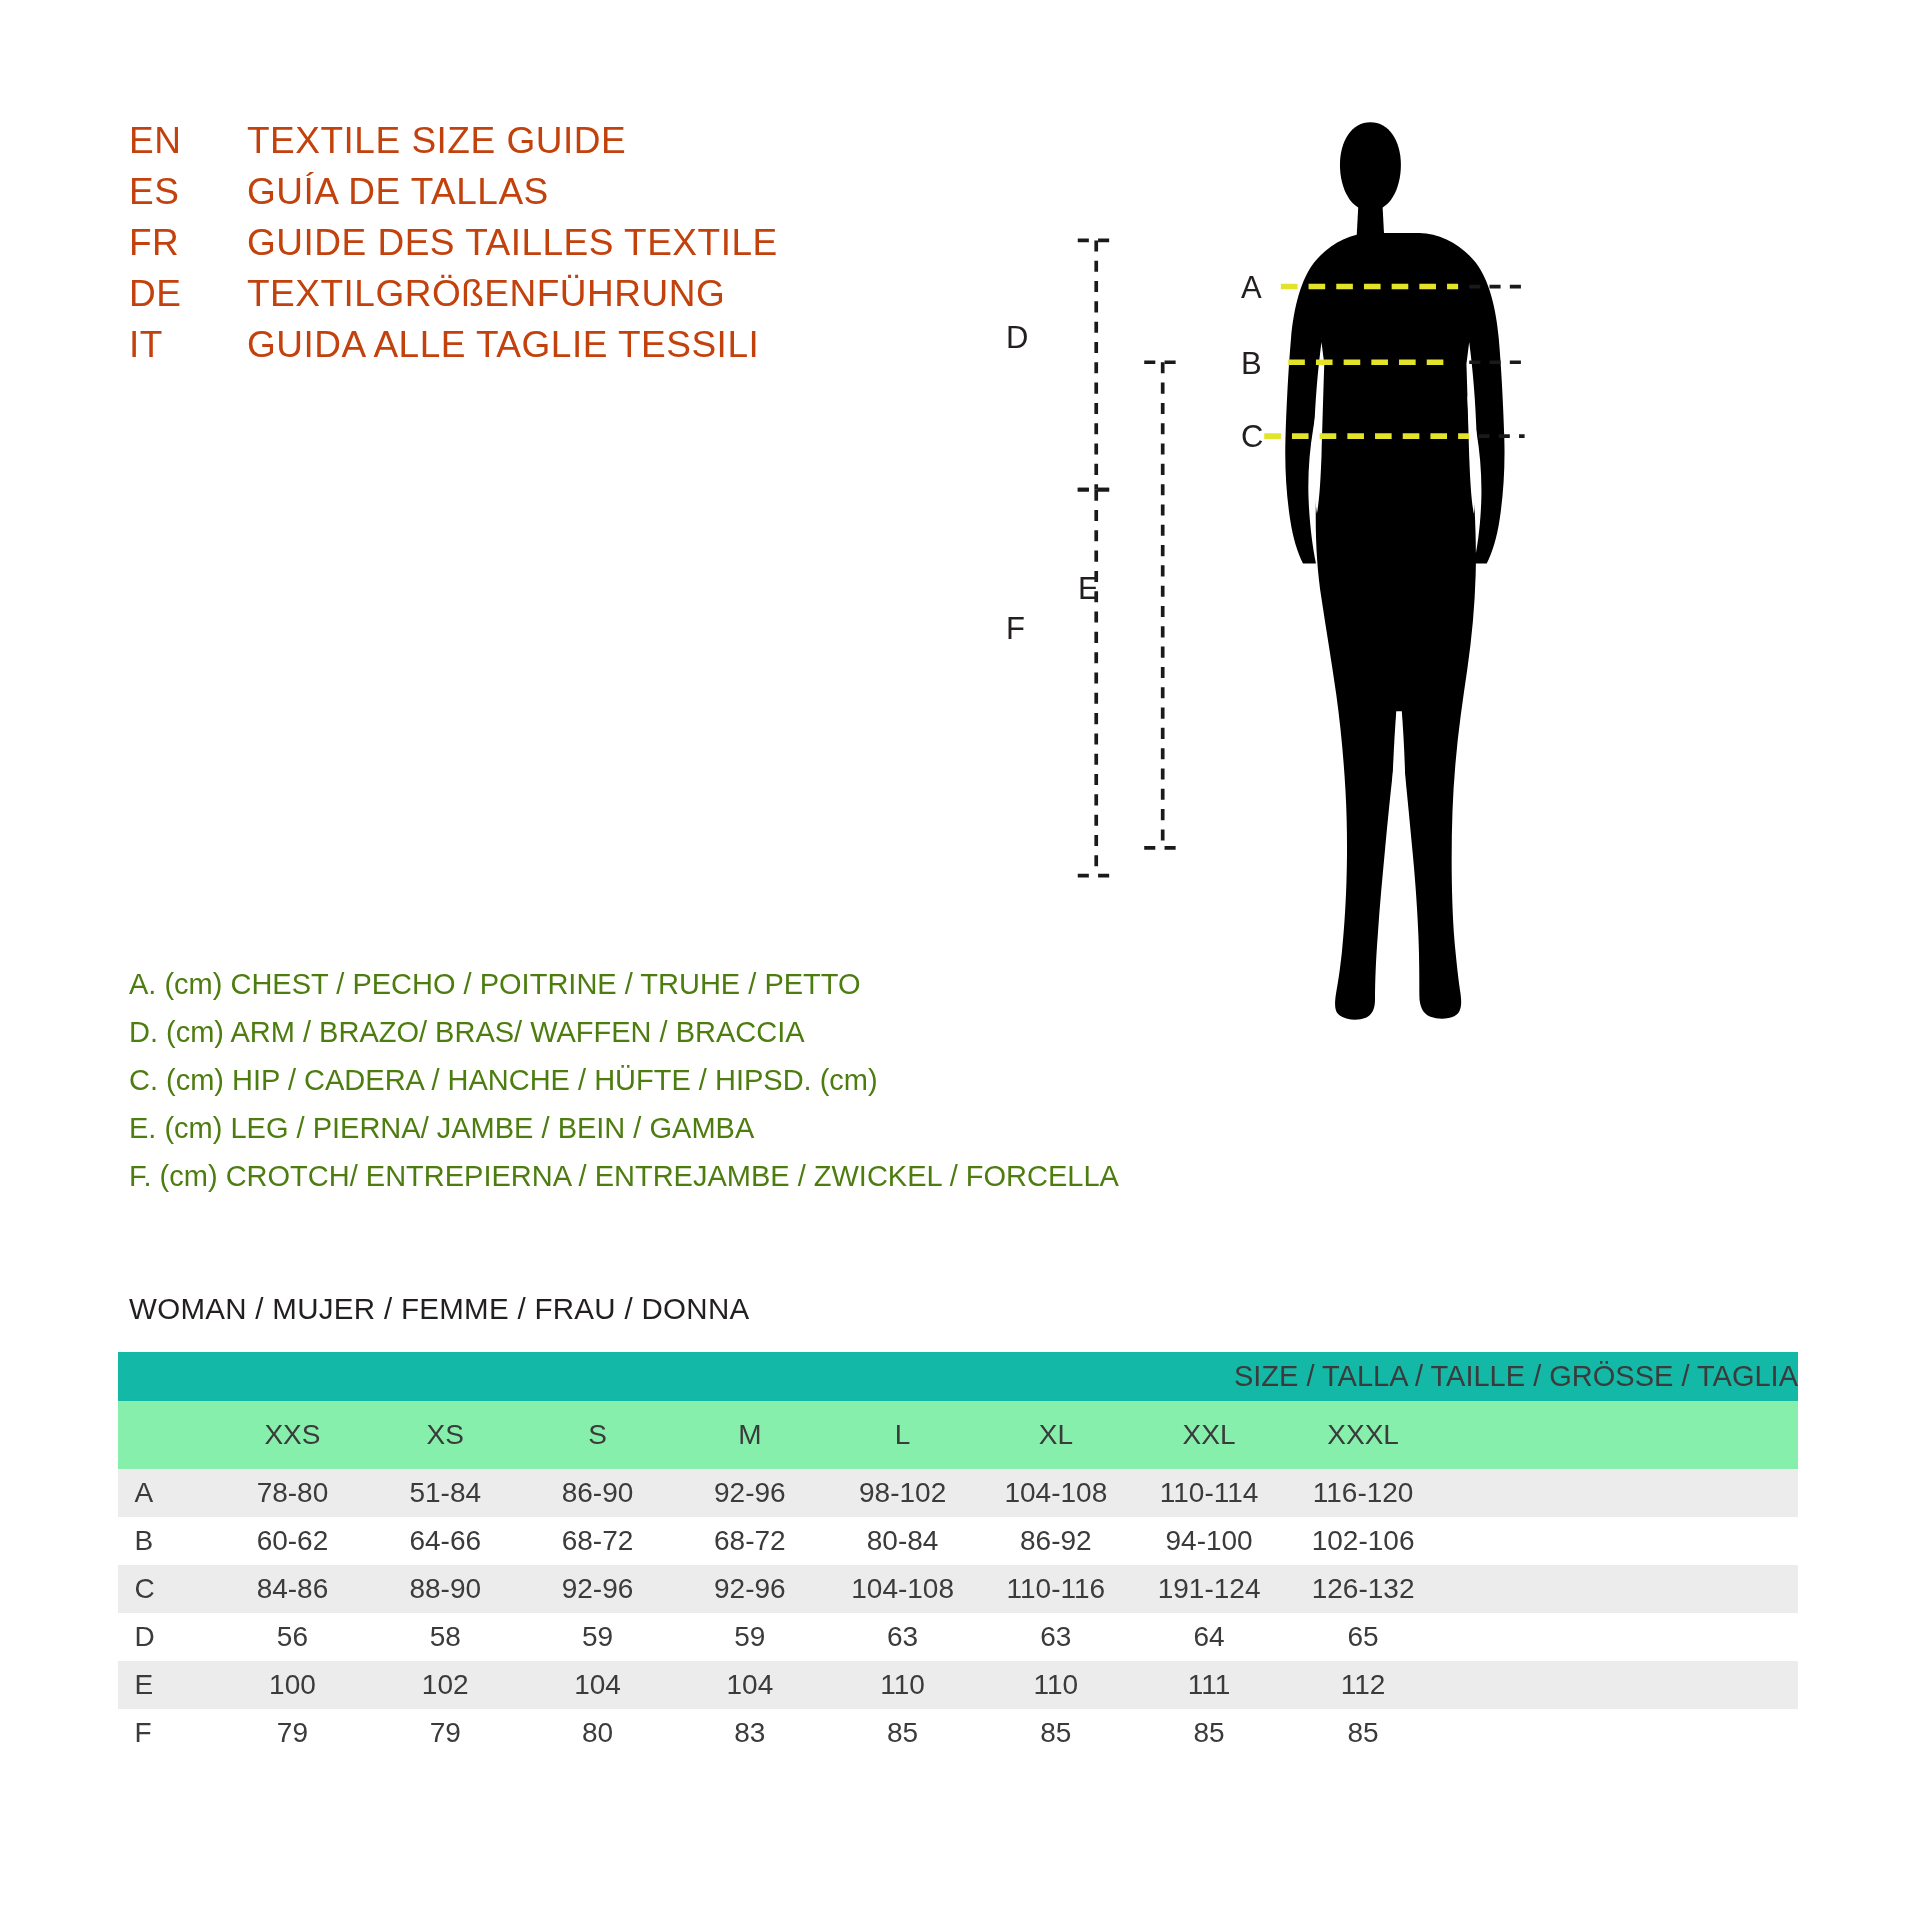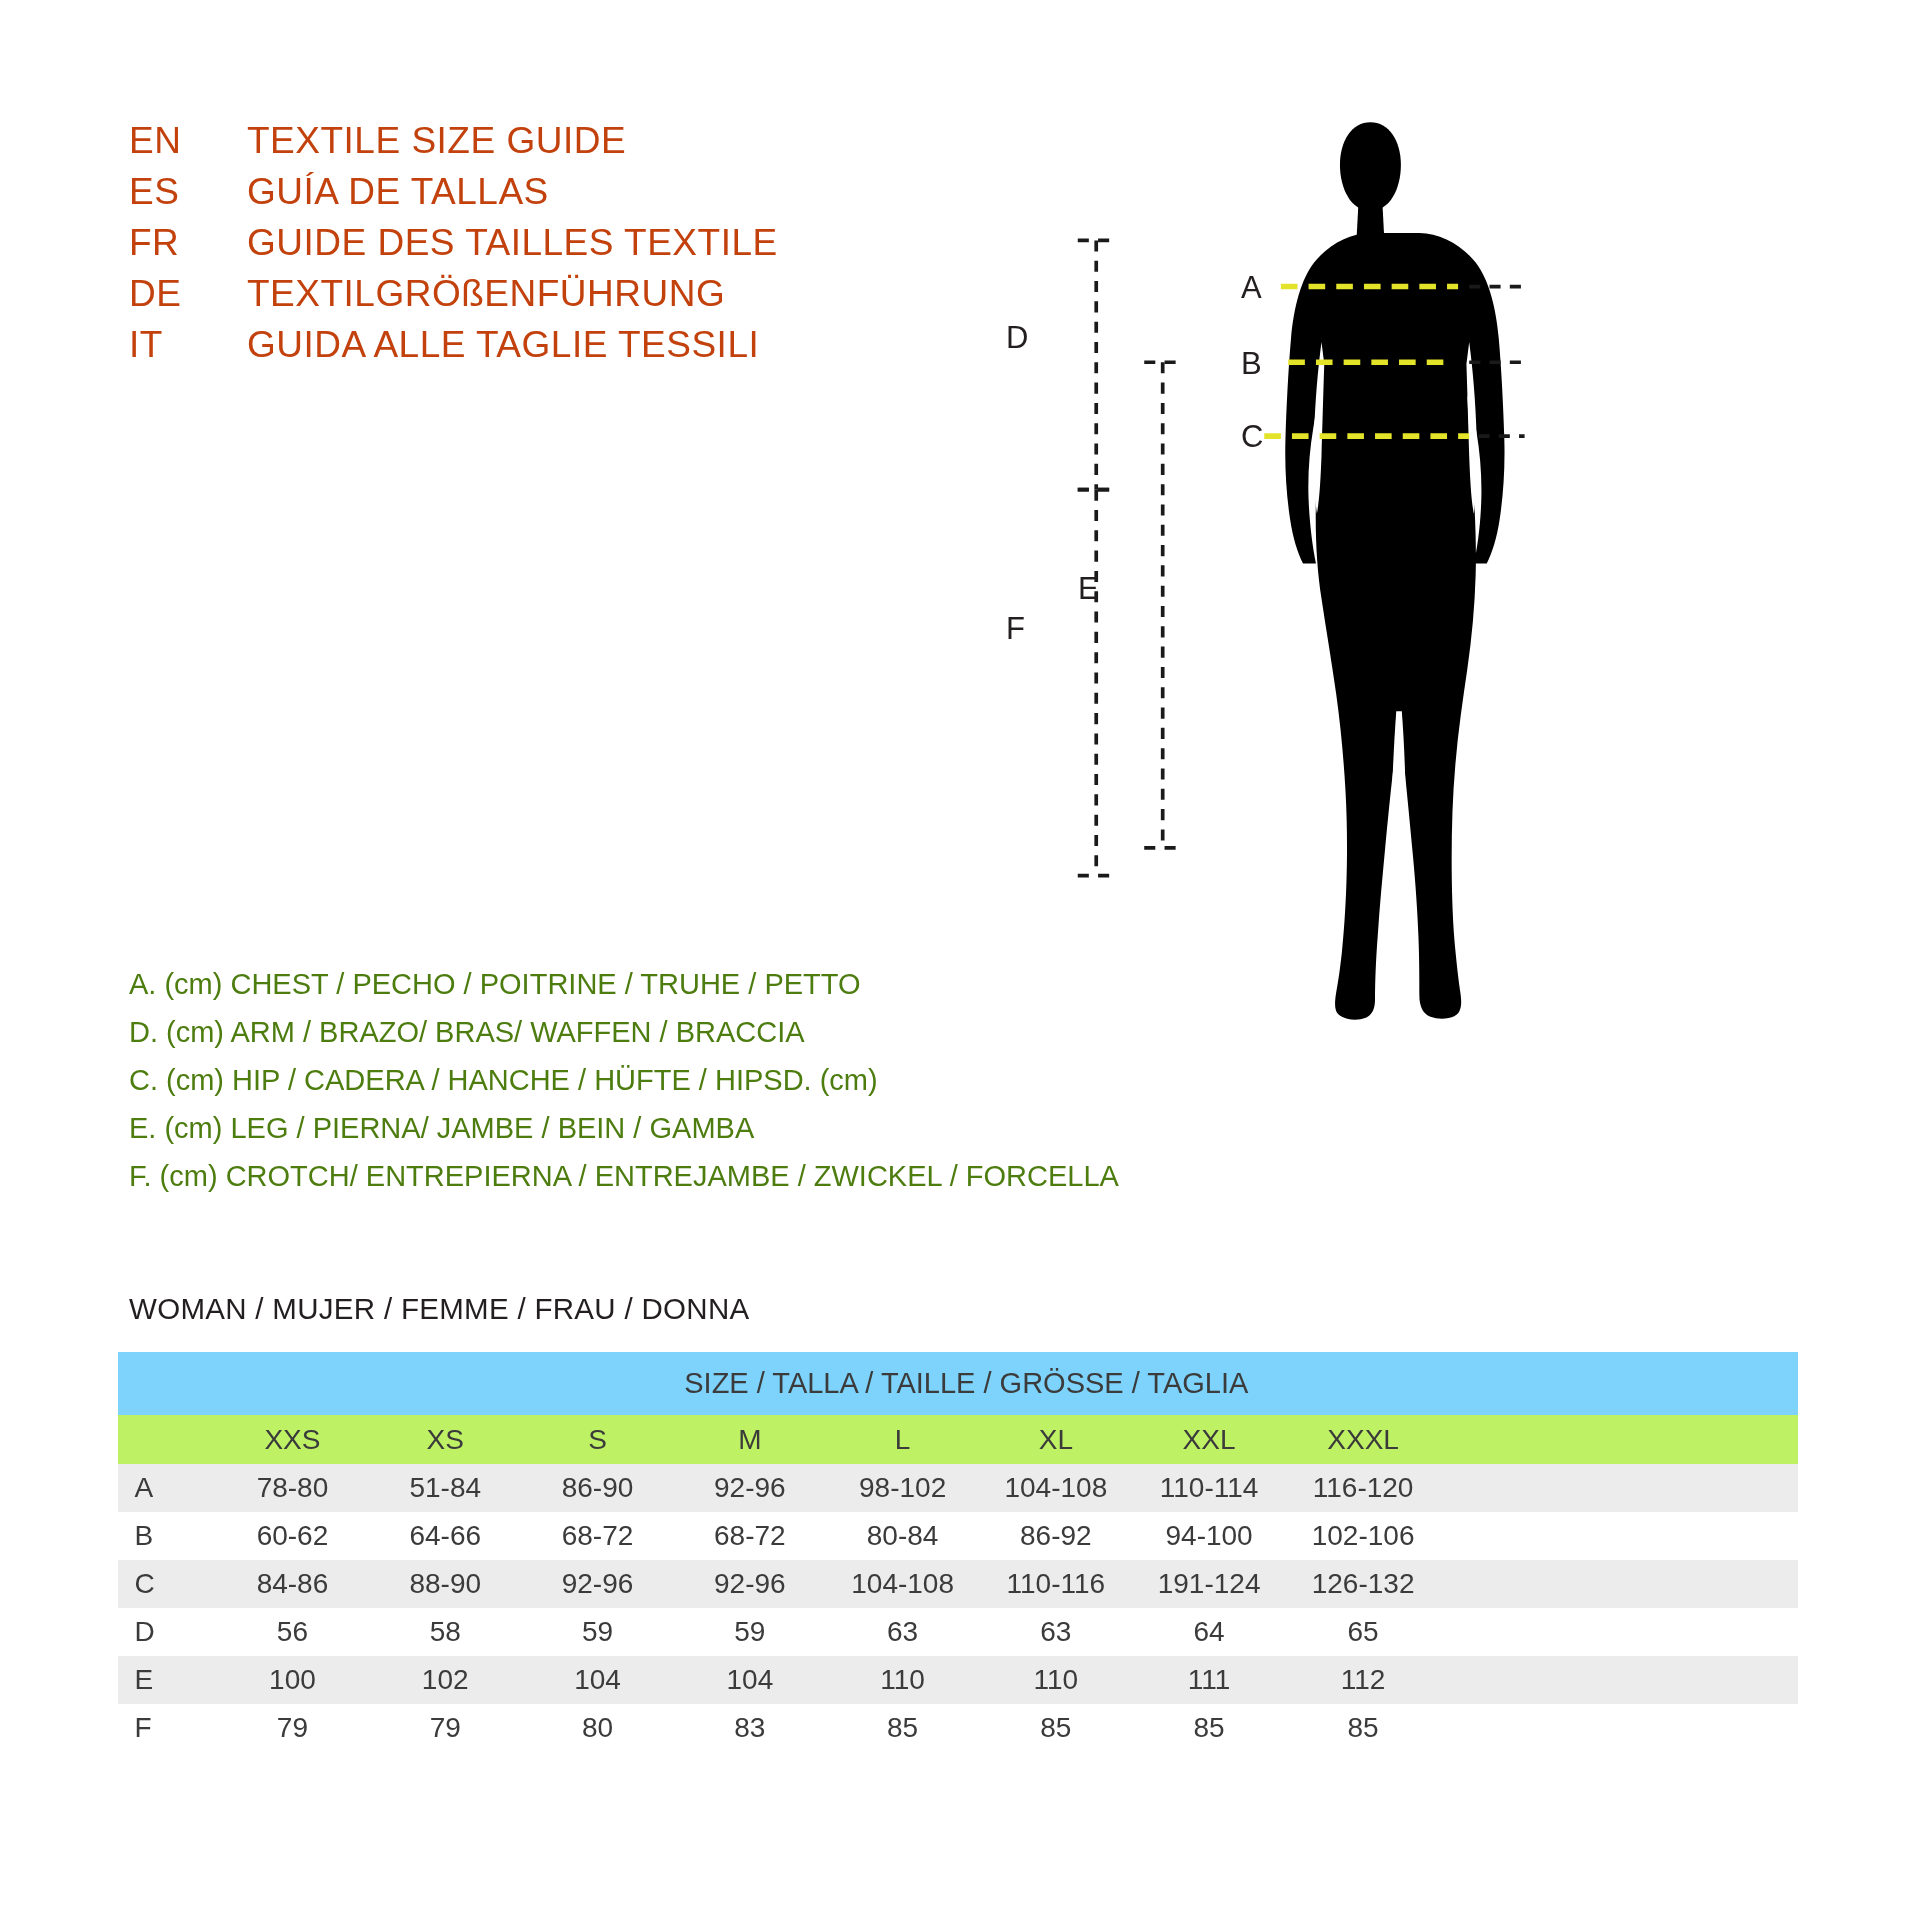--- a/index.html
+++ b/index.html
@@ -71,30 +71,30 @@
     font-size: 28px;
     color: #3b3b3b;
   }
   #size-table td, #size-table th {
     padding: 0;
     height: 48px;
     font-weight: normal;
     text-align: center;
   }
   #size-table .hdr-band td {
-    background: #7dd3fc;
-    text-align: center;
+    background: #14b8a6;
+    text-align: right;
     padding-left: 16.6px;
-    height: 63px;
+    height: 49px;
     font-size: 29px;
     color: #3b3b3b;
   }
   #size-table .size-head td {
-    background: #bef264;
-    height: 49px;
+    background: #86efac;
+    height: 68px;
   }
   #size-table tr.alt td { background: #ececec; }
   #size-table tr.plain td { background: #ffffff; }
   #size-table td.rowlabel {
     text-align: left;
     padding-left: 16.6px;
     width: 88px;
   }
   #size-table td.cell { width: 164px; }
   #size-table td.spacer { width: 397px; }

